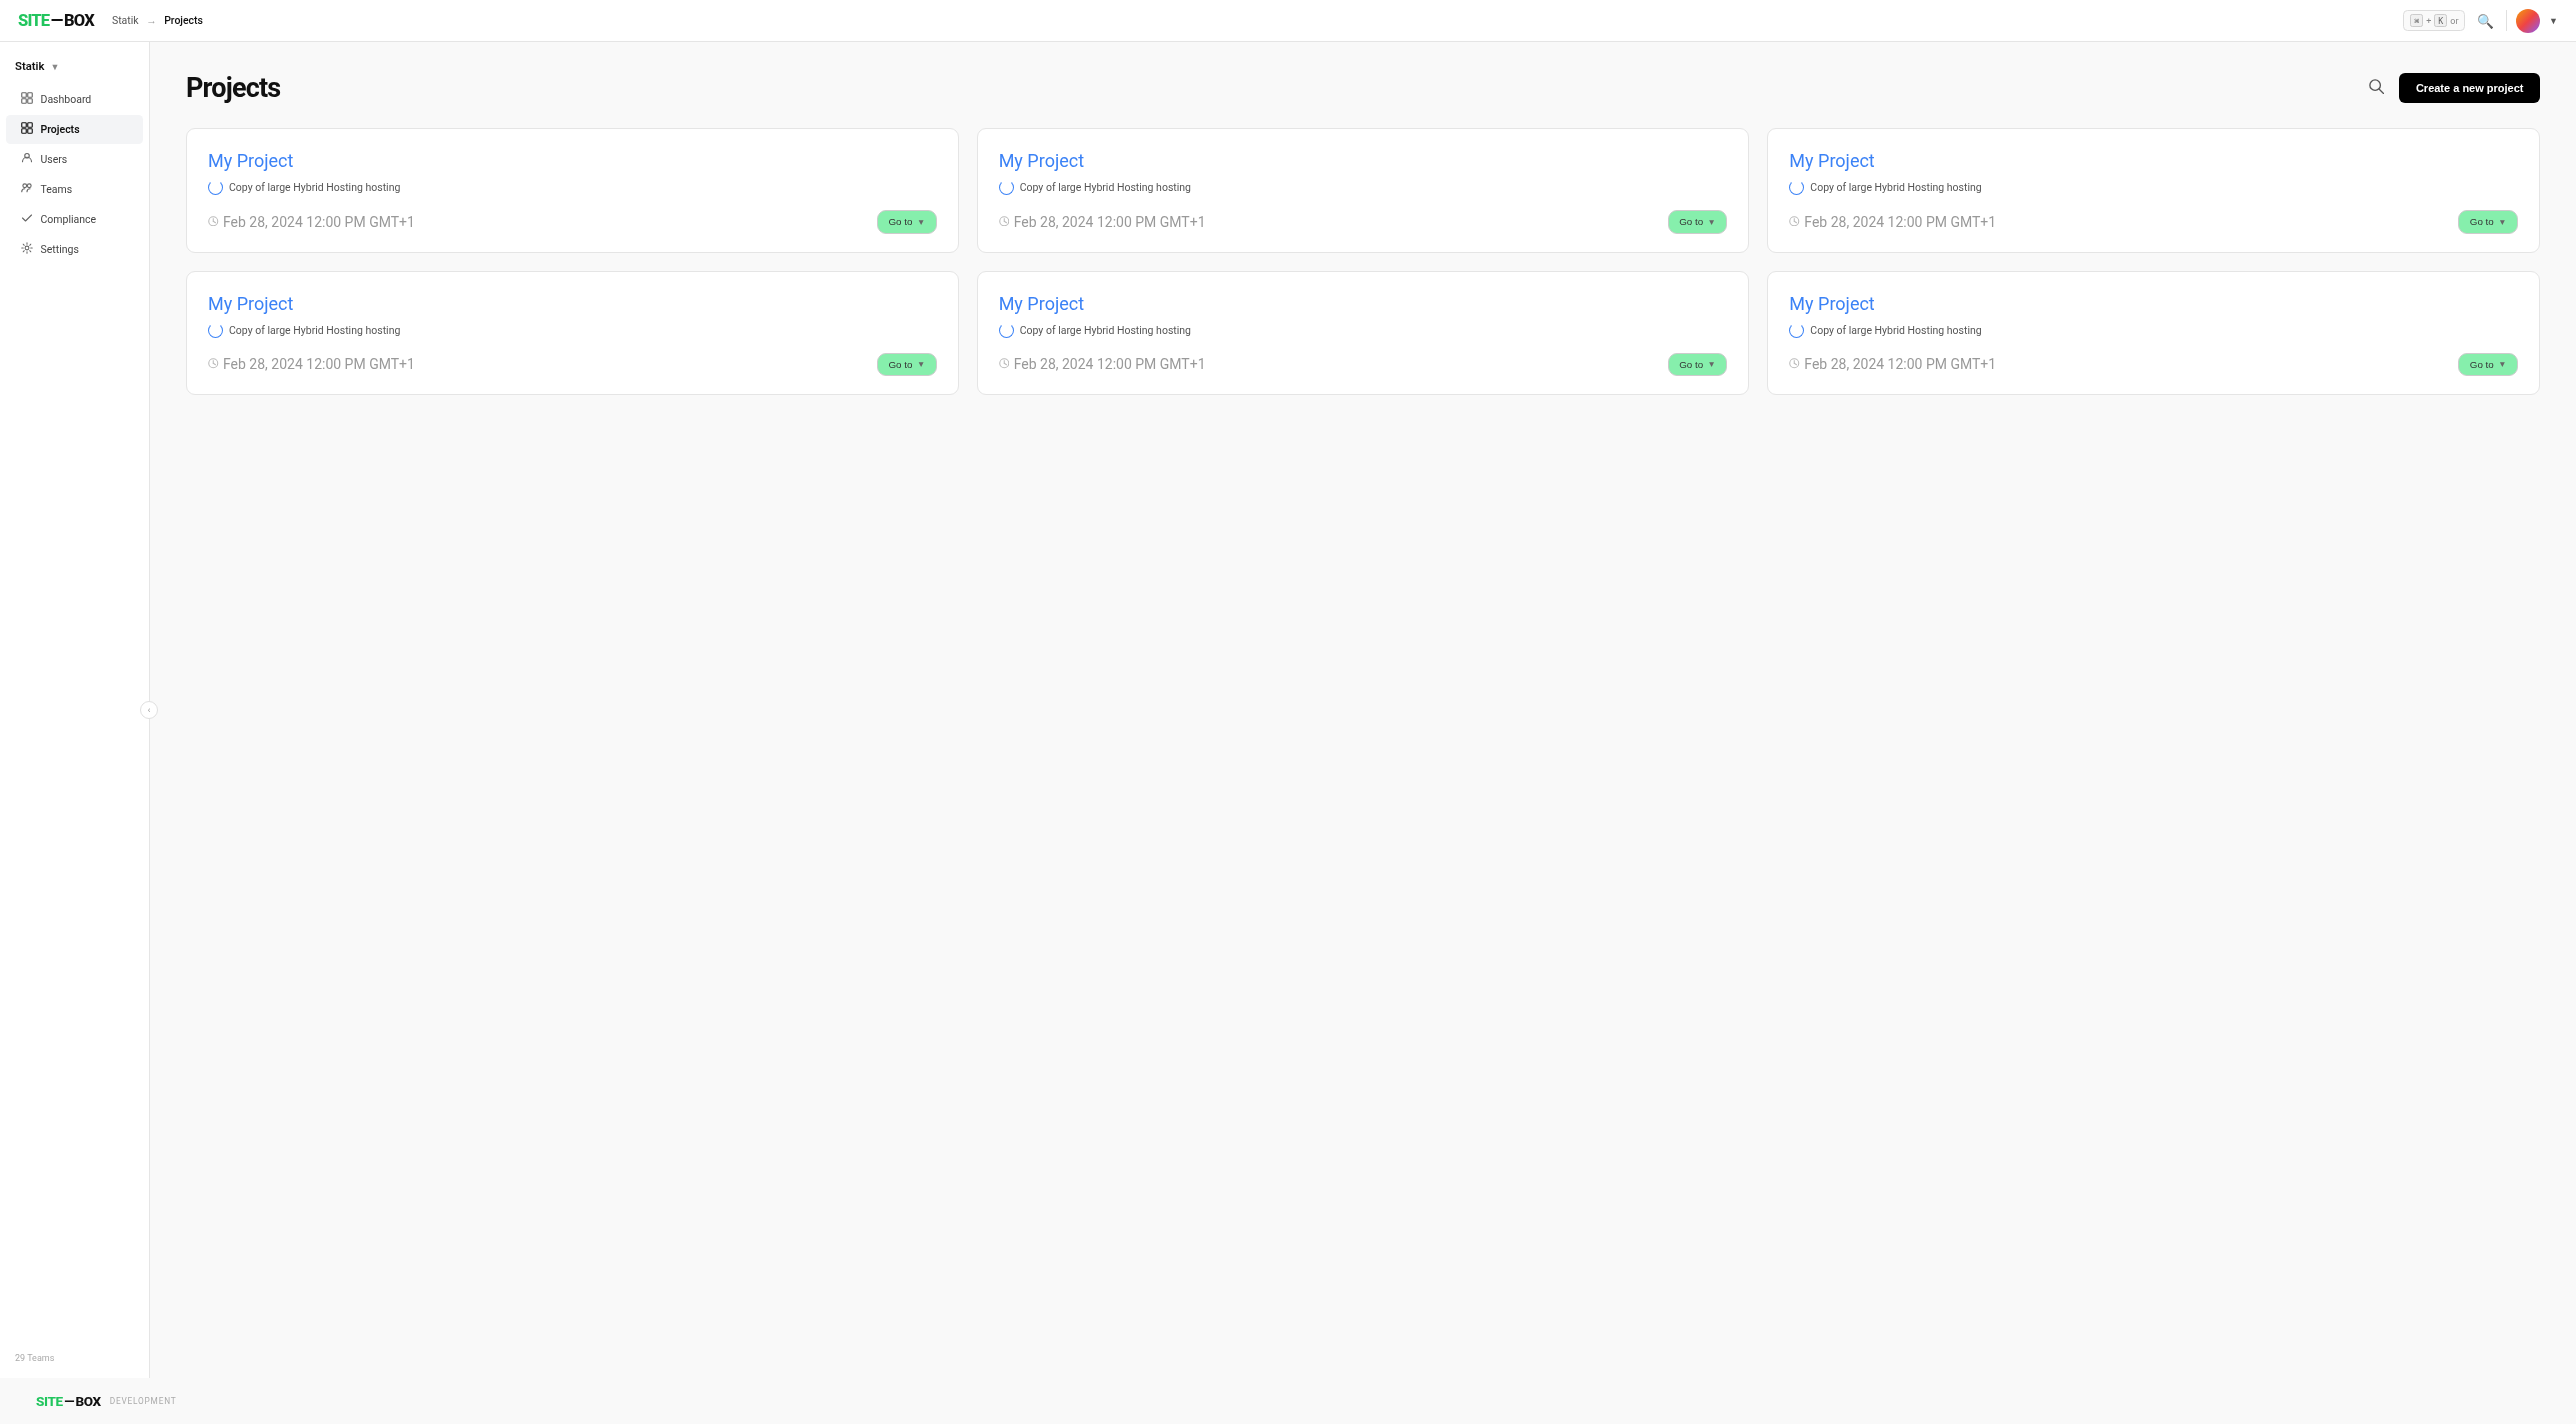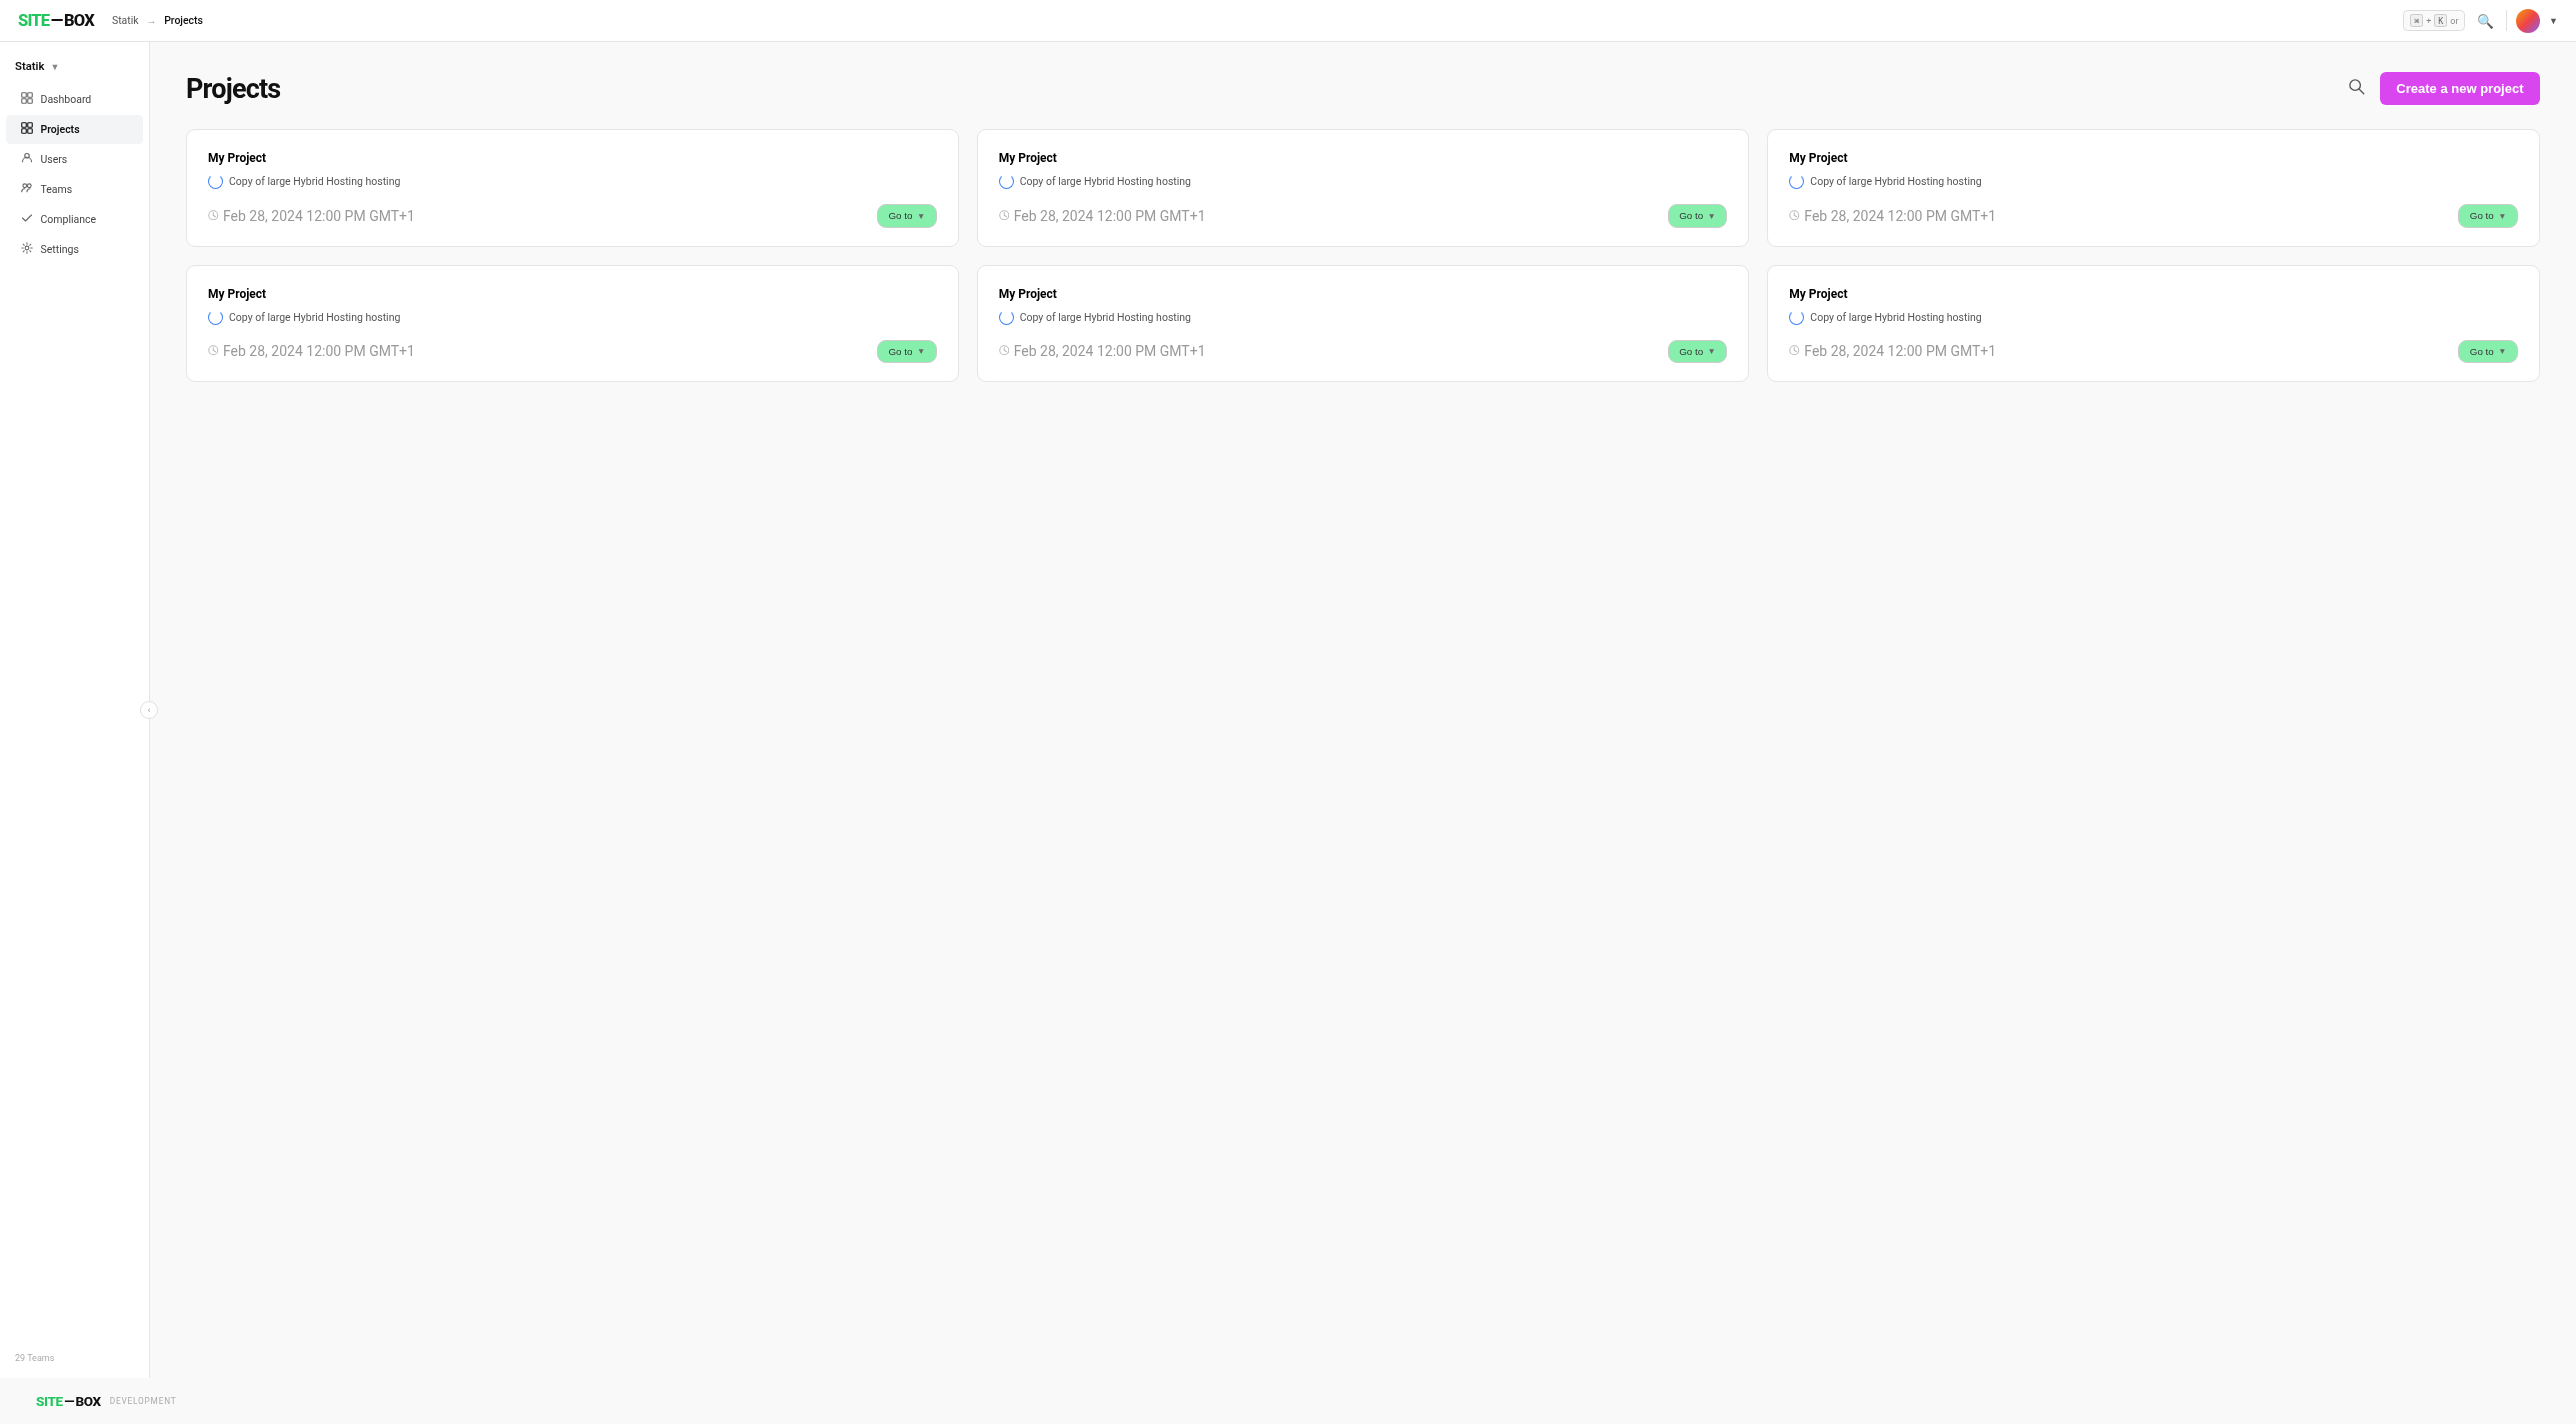--- a/index.html
+++ b/index.html
@@ -179,26 +179,26 @@
       align-items: center;
       gap: 12px;
     }
     .search-icon-btn {
       cursor: pointer;
       color: #555;
       font-size: 15px;
       padding: 3px;
     }
     .create-project-btn {
-      background: #d946ef;
+      background: #000000;
       color: #fff;
       border: none;
       border-radius: 6px;
       padding: 9px 16.5px;
-      font-size: 13px;
+      font-size: 11px;
       font-weight: 600;
       cursor: pointer;
       white-space: nowrap;
       transition: background 0.15s;
     }
 
     
     .projects-grid {
       display: grid;
       grid-template-columns: repeat(3, 1fr);
@@ -208,23 +208,23 @@
       background: #fff;
       border: 0.8px solid #e5e5e5;
       border-radius: 9px;
       padding: 21px 21px 18px;
       display: flex;
       flex-direction: column;
       gap: 9px;
       transition: box-shadow 0.15s;
     }
     .project-card-title {
-      font-size: 12px;
-      font-weight: 700;
-      color: #000000;
+      font-size: 18px;
+      font-weight: 400;
+      color: #3b82f6;
     }
     .project-card-subtitle {
       display: flex;
       align-items: center;
       gap: 6px;
       font-size: 10.5px;
       color: #555;
     }
     .project-icon {
       width: 15px;

